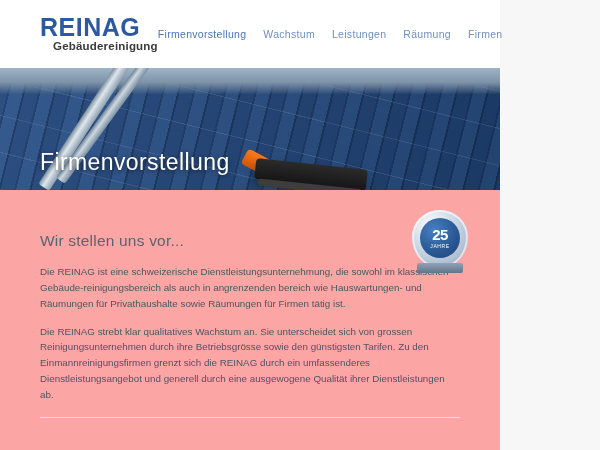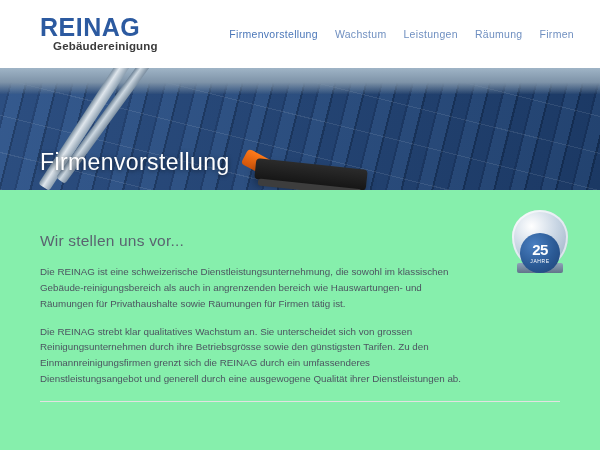--- a/index.html
+++ b/index.html
@@ -2,21 +2,21 @@
 <html><head>
 <meta charset="utf-8">
 <style>
   * { box-sizing: border-box; margin: 0; padding: 0; }
   html, body {
     width: 600px; height: 450px;
     overflow: hidden;
     background: #f7f7f7;
     font-family: "Liberation Sans", sans-serif;
   }
-  .page { position: relative; width: 600px; height: 450px; background: #86efac; }
+  .page { position: relative; width: 500px; height: 450px; background: #fca5a5; }
 
   
   .header {
     position: relative;
     height: 68px;
     background: #ffffff;
     display: flex;
     align-items: center;
     padding: 0 14px 0 40px;
   }
@@ -170,21 +170,21 @@
     height: 64px;
   }
   .badge-shield {
     position: absolute; left: 4px; top: 2px;
     width: 56px; height: 58px;
     background: radial-gradient(circle at 35% 28%, #ffffff 0%, #c9d6e4 45%, #8fa5bd 100%);
     border-radius: 50% 50% 48% 48% / 46% 46% 54% 54%;
     box-shadow: inset 0 0 0 2px rgba(255,255,255,0.6);
   }
   .badge-inner {
-    position: absolute; left: 12px; top: 25px;
+    position: absolute; left: 12px; top: 10px;
     width: 40px; height: 40px;
     border-radius: 50%;
     background: radial-gradient(circle at 35% 30%, #4a7fc1 0%, #2b5a95 55%, #1d4277 100%);
     color: #fff;
     display: flex; flex-direction: column;
     align-items: center; justify-content: center;
     line-height: 1;
   }
   .badge-num { font-size: 15px; font-weight: bold; letter-spacing: -0.5px; }
   .badge-label { font-size: 5px; letter-spacing: 0.6px; margin-top: 2px; }

